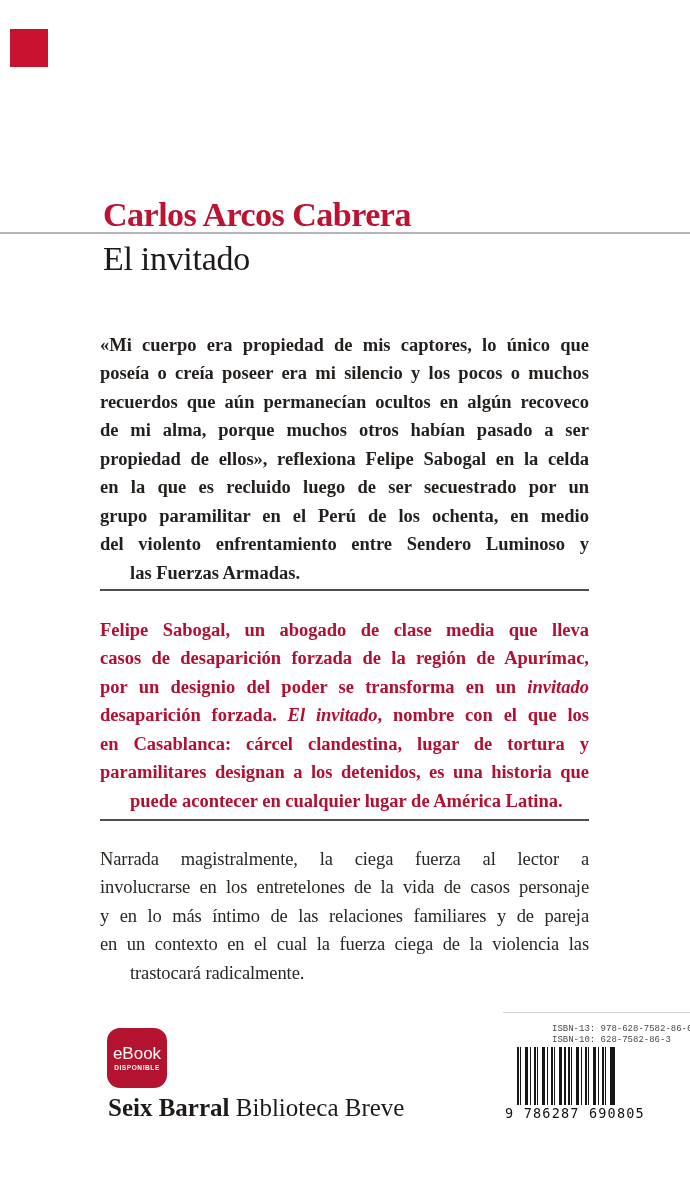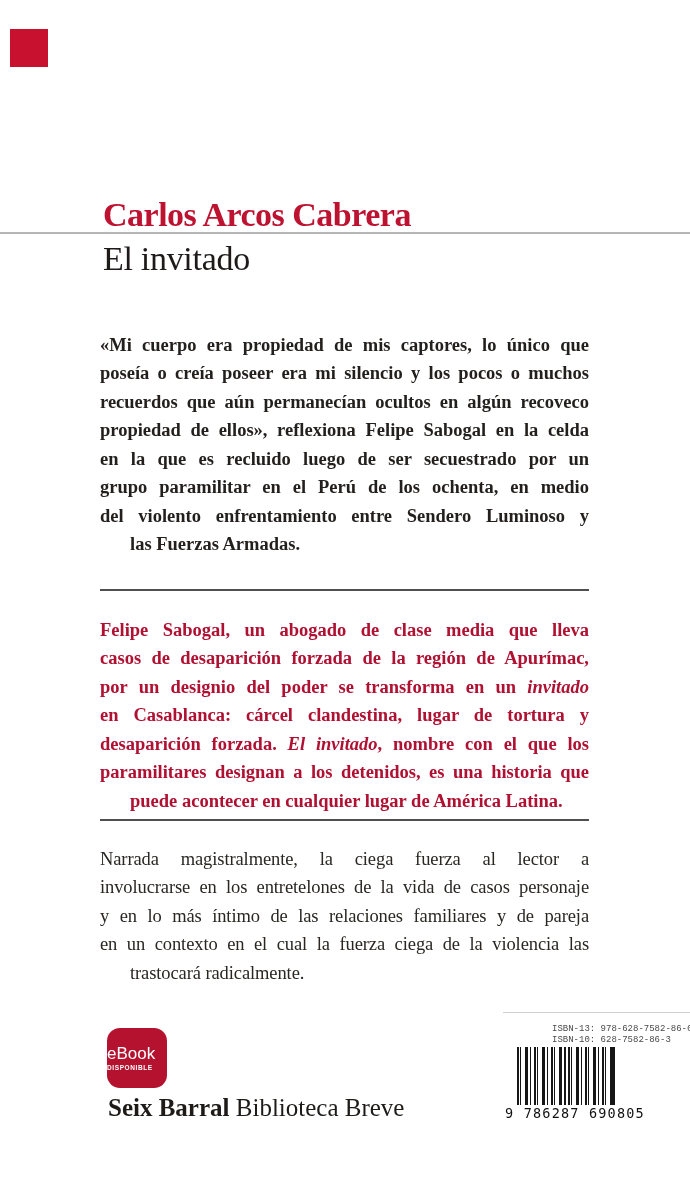--- a/index.html
+++ b/index.html
@@ -25,21 +25,21 @@
   .p3{top:845px;}
 
   .sep{position:absolute;left:100px;width:489px;height:2px;background:#4f4f4f;}
   .sep1{top:589px;}
   .sep2{top:819px;}
 
   .barcode-rule{position:absolute;left:503px;top:1012px;width:187px;height:1px;background:#cfcfcf;}
 
   .ebook-badge{position:absolute;left:107px;top:1028px;width:60px;height:60px;background:#b5122f;
                border-radius:13px;color:#fff;font-family:"Liberation Sans",sans-serif;
-               display:flex;flex-direction:column;align-items:flex-start;justify-content:center;}
+               display:flex;flex-direction:column;align-items:center;justify-content:center;}
   .ebook-badge .l1{font-size:17px;line-height:18px;font-weight:normal;}
   .ebook-badge .l2{font-size:6.5px;line-height:9px;letter-spacing:0.6px;font-weight:bold;}
 
   .imprint{position:absolute;left:108px;top:1094px;font-size:25px;color:#1d1a18;white-space:nowrap;}
   .imprint .b{font-weight:bold;}
 
   .isbn-block{position:absolute;left:544px;top:1024px;font-family:Liberation Mono, monospace;
               font-size:9px;line-height:10.5px;color:#4a4a4a;white-space:nowrap;margin-left:8px;}
 
   .bars{position:absolute;left:517px;top:1047px;width:98px;height:62px;
@@ -65,35 +65,36 @@
   <div class="logo-square"></div>
 
   <div class="author">Carlos Arcos Cabrera</div>
   <div class="title-rule"></div>
   <div class="book-title">El invitado</div>
 
   <div class="para p-bold p1">
     <div class="ln">«Mi cuerpo era propiedad de mis captores, lo único que</div>
     <div class="ln">poseía o creía poseer era mi silencio y los pocos o muchos</div>
     <div class="ln">recuerdos que aún permanecían ocultos en algún recoveco</div>
+    <div class="ln">de mi alma, porque muchos otros habían pasado a ser</div>
     <div class="ln">propiedad de ellos», reflexiona Felipe Sabogal en la celda</div>
     <div class="ln">en la que es recluido luego de ser secuestrado por un</div>
     <div class="ln">grupo paramilitar en el Perú de los ochenta, en medio</div>
     <div class="ln">del violento enfrentamiento entre Sendero Luminoso y</div>
     <div class="ln last">las Fuerzas Armadas.</div>
   </div>
 
   <div class="sep sep1"></div>
 
   <div class="para p-red p2">
     <div class="ln">Felipe Sabogal, un abogado de clase media que lleva</div>
     <div class="ln">casos de desaparición forzada de la región de Apurímac,</div>
     <div class="ln">por un designio del poder se transforma en un <i>invitado</i></div>
+    <div class="ln">desaparición forzada. <i>El invitado</i>, nombre con el que los</div>
     <div class="ln">en Casablanca: cárcel clandestina, lugar de tortura y</div>
-    <div class="ln">desaparición forzada. <i>El invitado</i>, nombre con el que los</div>
     <div class="ln">paramilitares designan a los detenidos, es una historia que</div>
     <div class="ln last">puede acontecer en cualquier lugar de América Latina.</div>
   </div>
 
   <div class="sep sep2"></div>
 
   <div class="para p-reg p3">
     <div class="ln">Narrada magistralmente, la ciega fuerza al lector a</div>
     <div class="ln">involucrarse en los entretelones de la vida de casos personaje</div>
     <div class="ln">y en lo más íntimo de las relaciones familiares y de pareja</div>

